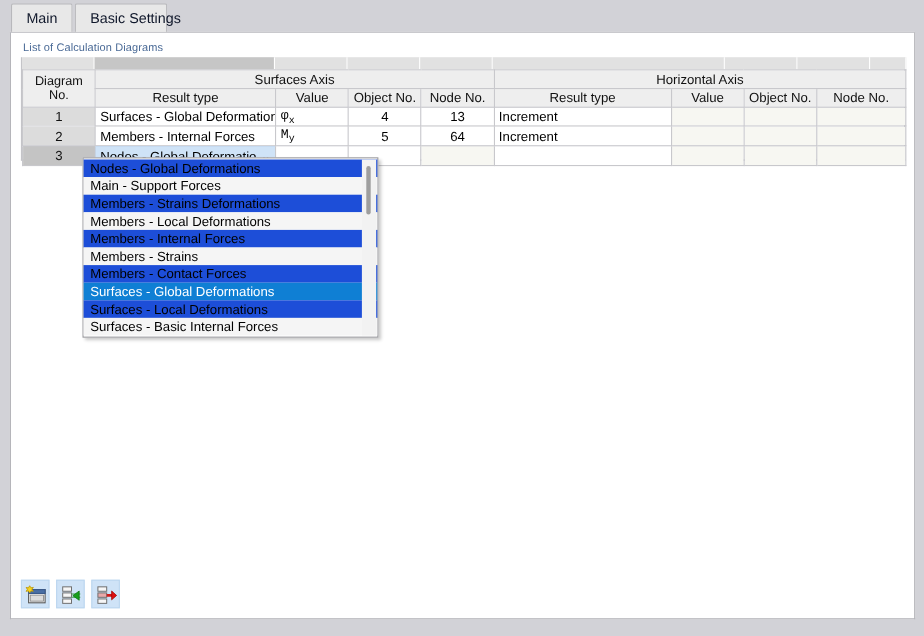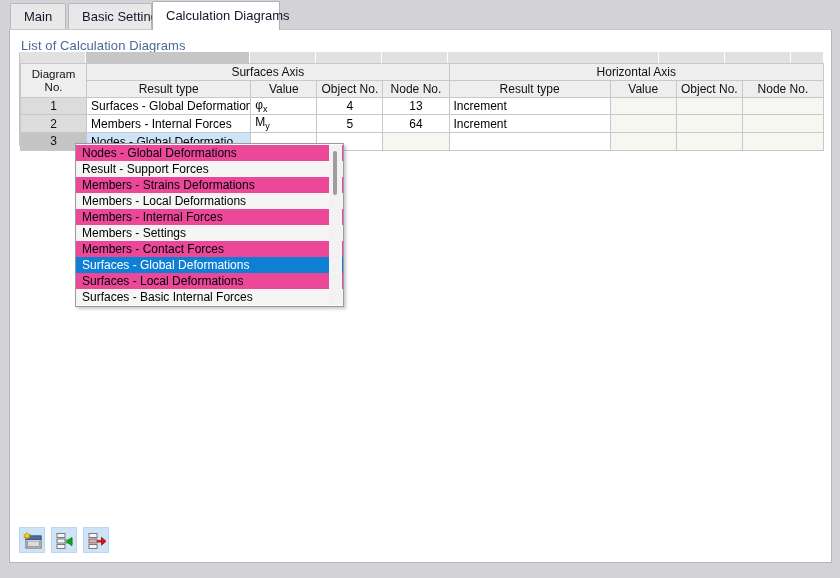--- a/index.html
+++ b/index.html
@@ -58,21 +58,21 @@
     left: 9px; top: 29px;
     width: 823px; height: 534px;
     background: #ffffff;
     border: 1px solid #b5b5ba;
     border-top-color: #c9c9cd;
   }
 
   #grouptitle {
     position: absolute;
     left: 11px; top: 8px;
-    font-size: 13px;
+    font-size: 10px;
     color: #4a6a96;
     letter-spacing: 0.1px;
     white-space: nowrap;
   }
 
   
   #tablewrap {
     position: absolute;
     left: 9px; top: 22px;
     width: 804px; height: 94px;
@@ -132,21 +132,21 @@
     font-size: 11.5px;
   }
   td.rowhdr {
     background: #dcdcdc;
     text-align: center;
     color: #111;
   }
   td.rowhdr.selected { background: #c4c4c4; }
   td.txt  { text-align: left;  background: #ffffff; }
   td.num  { text-align: center; background: #ffffff; }
-  td.sub  { text-align: left;  background: #ffffff; }
+  td.sub  { text-align: left;  background: #ffffff; font-family: Liberation Mono, monospace; }
   td.ro   { background: #f7f7f2; }
   sub { font-size: 9px; }
 
   
   .cellcombo {
     position: relative;
     display: block;
     margin: -1px -5px;
     height: 19px;
     background: #cfe3f7;
@@ -182,21 +182,21 @@
     padding: 1px 0;
   }
   .dditem {
     height: 16px;
     line-height: 16px;
     padding: 0 6px;
     font-size: 12px;
     color: #000;
     white-space: nowrap;
     cursor: default;
-    background: #ec4899;
+    background: #1d4ed8;
   }
   .dditem.alt { background: #f5f5f5; }
   .dditem.hl  { background: #0f7fd4; color: #ffffff; }
 
   #ddscroll {
     position: absolute;
     right: 1px; top: 1px;
     width: 13px; bottom: 1px;
     background: #f2f2f2;
   }
@@ -226,21 +226,20 @@
   .tbtn svg { position: absolute; left: 3px; top: 3px; }
 </style>
 </head>
 <body>
 
 <div id="app">
 
   <div id="tabstrip">
     <div class="tab" style="left:10px;width:56px;">Main</div>
     <div class="tab" style="left:68px;width:84px;">Basic Settings</div>
-    <div class="tab active" style="left:152px;width:128px;">Calculation Diagrams</div>
   </div>
 
   <div id="panel">
 
     <div id="grouptitle">List of Calculation Diagrams</div>
 
     <div id="tablewrap">
 
       <div id="selstrip">
         <div class="selseg" style="left:0px;   width:66px;"></div>
@@ -360,25 +359,25 @@
           <path d="M14.5 6.3 L19 10.3 L14.5 14.3 Z" fill="#e01010" stroke="#9c0505" stroke-width="0.7"></path>
         </svg>
       </div>
     </div>
 
   </div>
 
   <div id="dropdown">
     <div id="ddlist">
       <div class="dditem">Nodes - Global Deformations</div>
-      <div class="dditem alt">Result - Support Forces</div>
+      <div class="dditem alt">Main - Support Forces</div>
       <div class="dditem">Members - Strains Deformations</div>
       <div class="dditem alt">Members - Local Deformations</div>
       <div class="dditem">Members - Internal Forces</div>
-      <div class="dditem alt">Members - Settings</div>
+      <div class="dditem alt">Members - Strains</div>
       <div class="dditem">Members - Contact Forces</div>
       <div class="dditem hl">Surfaces - Global Deformations</div>
       <div class="dditem">Surfaces - Local Deformations</div>
       <div class="dditem alt">Surfaces - Basic Internal Forces</div>
     </div>
     <div id="ddscroll">
       <div id="ddthumb"></div>
     </div>
   </div>
 

